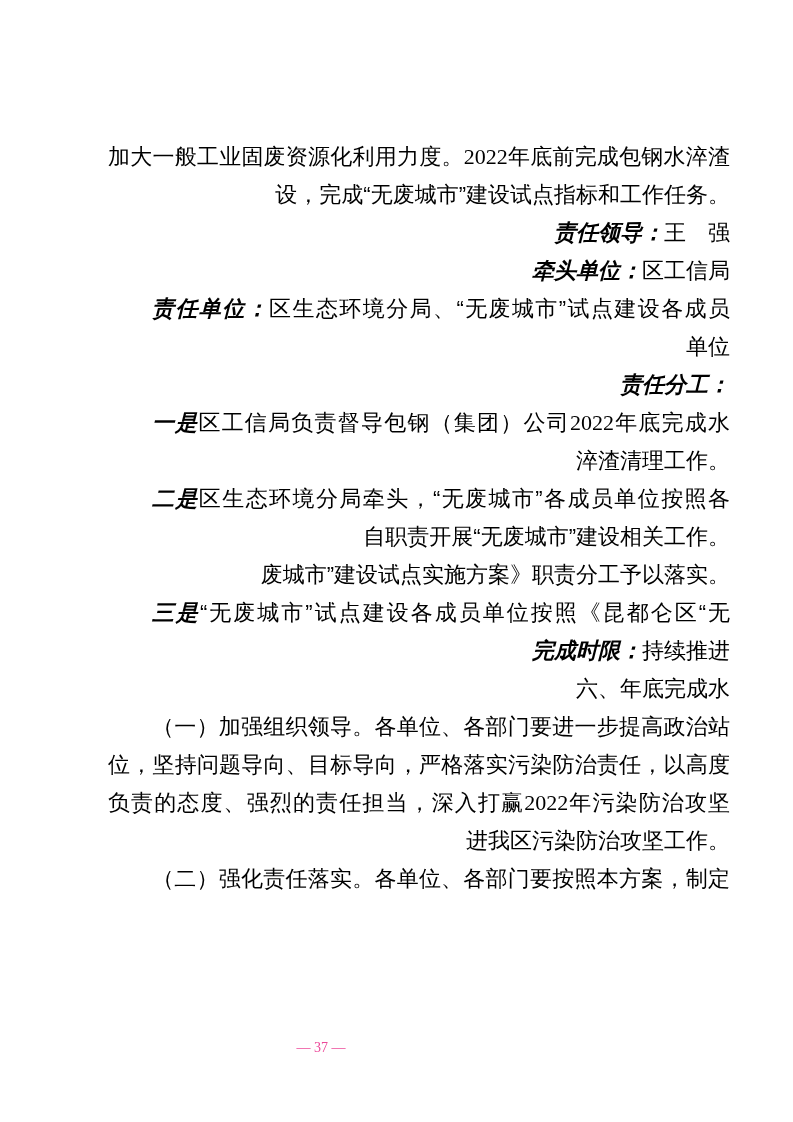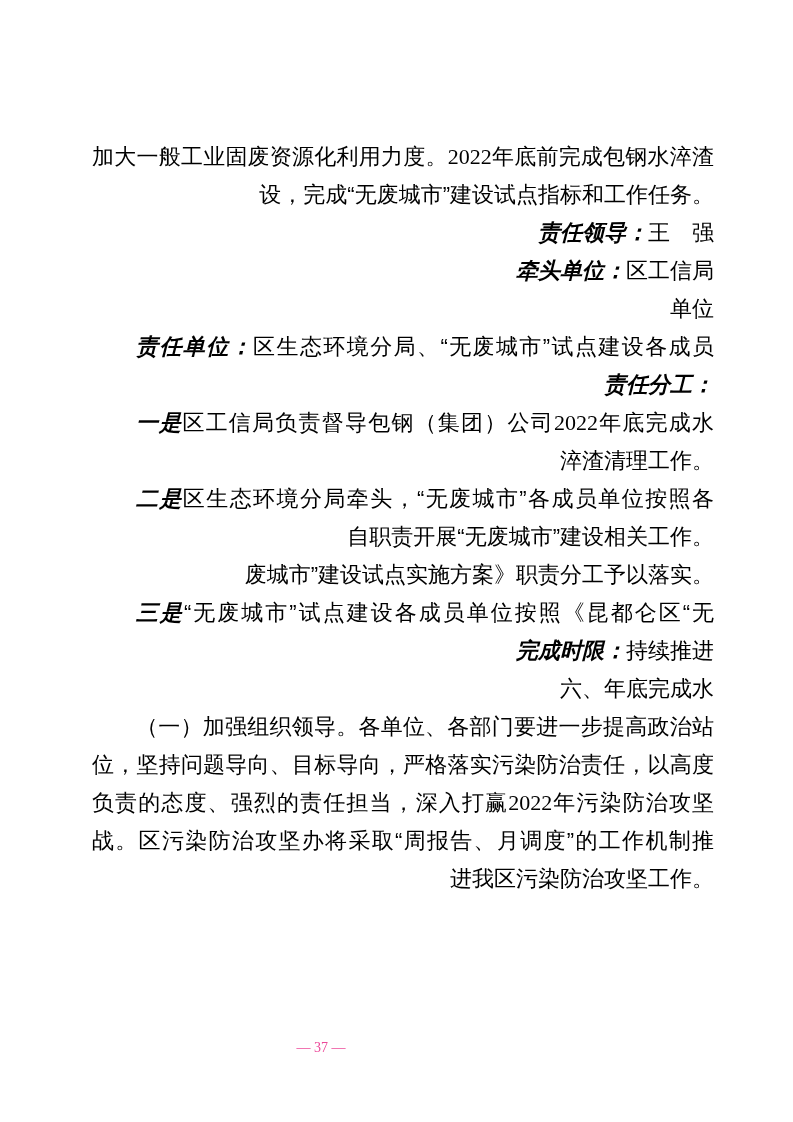--- a/index.html
+++ b/index.html
@@ -16,21 +16,21 @@
     color: #000000;
   }
   .page {
     position: absolute;
     left: 0; top: 0;
     width: 793px; height: 1122px;
     background: #ffffff;
   }
   .content {
     position: absolute;
-    left: 92px;
+    left: 108px;
     top: 138px;
     width: 622px;
   }
   .line {
     font-size: 22px;
     line-height: 38px;
     height: 38px;
     text-align: right;
     white-space: normal;
     color: #000000;
@@ -62,31 +62,31 @@
 </style>
 </head>
 <body>
 
 <div class="page">
   <div class="content">
       <div class="line flush"><span class="">加大一般工业固废资源化利用力度。</span><span class=" num">2022</span><span class="">年底前完成包钢水淬渣</span></div>
       <div class="line"><span class="">设，完成“无废城市”建设试点指标和工作任务。</span></div>
       <div class="line indent"><span class="bold">责任领导：</span><span class="">王　强</span></div>
       <div class="line indent"><span class="bold">牵头单位：</span><span class="">区工信局</span></div>
+      <div class="line flush indent"><span class="bold">责任单位：</span><span class="">区生态环境分局、“无废城市”试点建设各成员</span></div>
       <div class="line"><span class="">单位</span></div>
-      <div class="line flush indent"><span class="bold">责任单位：</span><span class="">区生态环境分局、“无废城市”试点建设各成员</span></div>
       <div class="line indent"><span class="bold">责任分工：</span></div>
       <div class="line flush indent"><span class="bold">一是</span><span class="">区工信局负责督导包钢（集团）公司</span><span class=" num">2022</span><span class="">年底完成水</span></div>
       <div class="line"><span class="">淬渣清理工作。</span></div>
       <div class="line flush indent"><span class="bold">二是</span><span class="">区生态环境分局牵头，“无废城市”各成员单位按照各</span></div>
       <div class="line"><span class="">自职责开展“无废城市”建设相关工作。</span></div>
       <div class="line"><span class="">废城市”建设试点实施方案》职责分工予以落实。</span></div>
       <div class="line flush indent"><span class="bold">三是</span><span class="">“无废城市”试点建设各成员单位按照《昆都仑区“无</span></div>
       <div class="line indent"><span class="bold">完成时限：</span><span class="">持续推进</span></div>
       <div class="line indent"><span class="">六、年底完成水</span></div>
       <div class="line flush indent"><span class="">（一）加强组织领导。各单位、各部门要进一步提高政治站</span></div>
       <div class="line flush"><span class="">位，坚持问题导向、目标导向，严格落实污染防治责任，以高度</span></div>
       <div class="line flush"><span class="">负责的态度、强烈的责任担当，深入打赢</span><span class=" num">2022</span><span class="">年污染防治攻坚</span></div>
-      <div class="line flush"><span class="">战。区污染防治攻坚办将采取“周报告、月调度”的工作机制推</span></div>
       <div class="line"><span class="">进我区污染防治攻坚工作。</span></div>
+      <div class="line flush indent"><span class="">（二）强化责任落实。各单位、各部门要按照本方案，制定</span></div>
     </div>
   <div class="footer">— 37 —</div>
 </div>
 
 </body></html>

